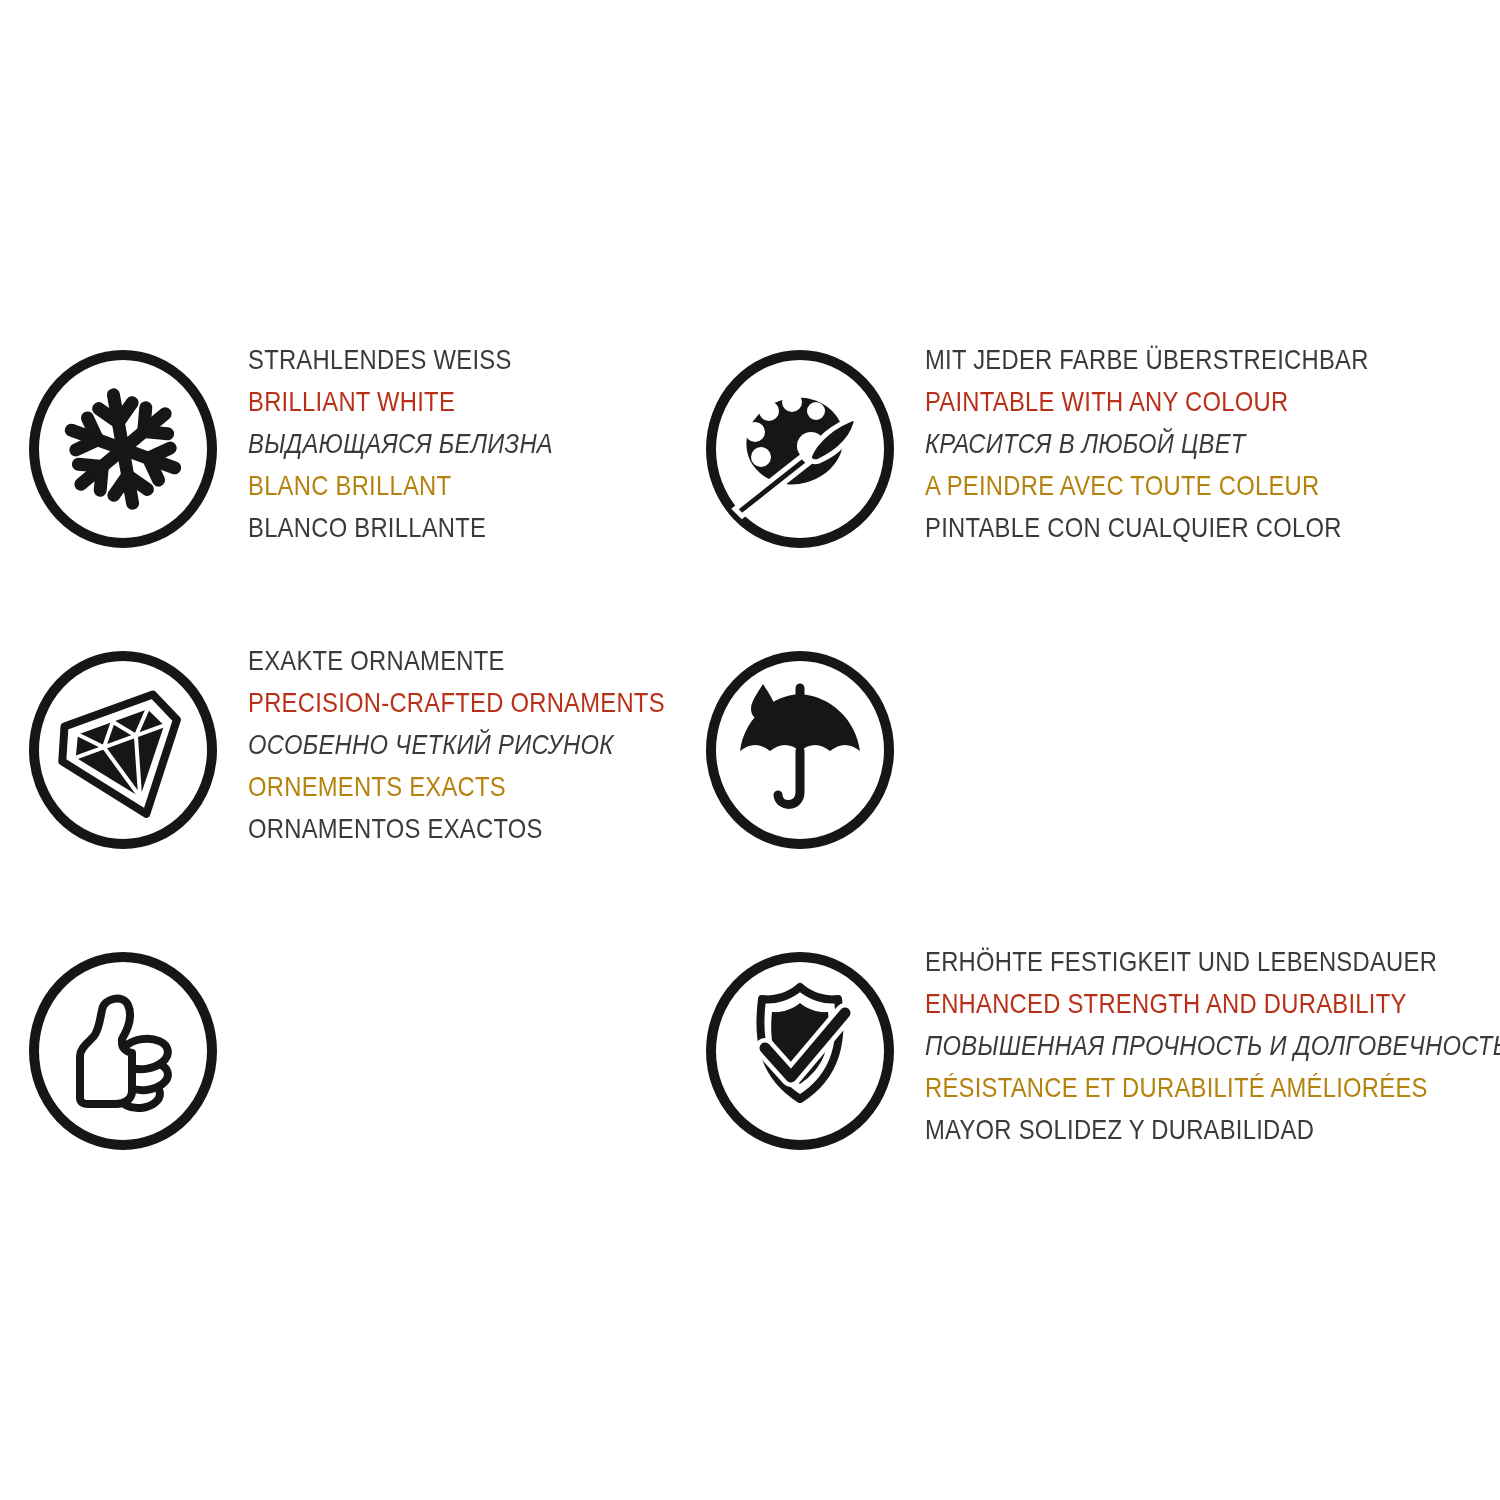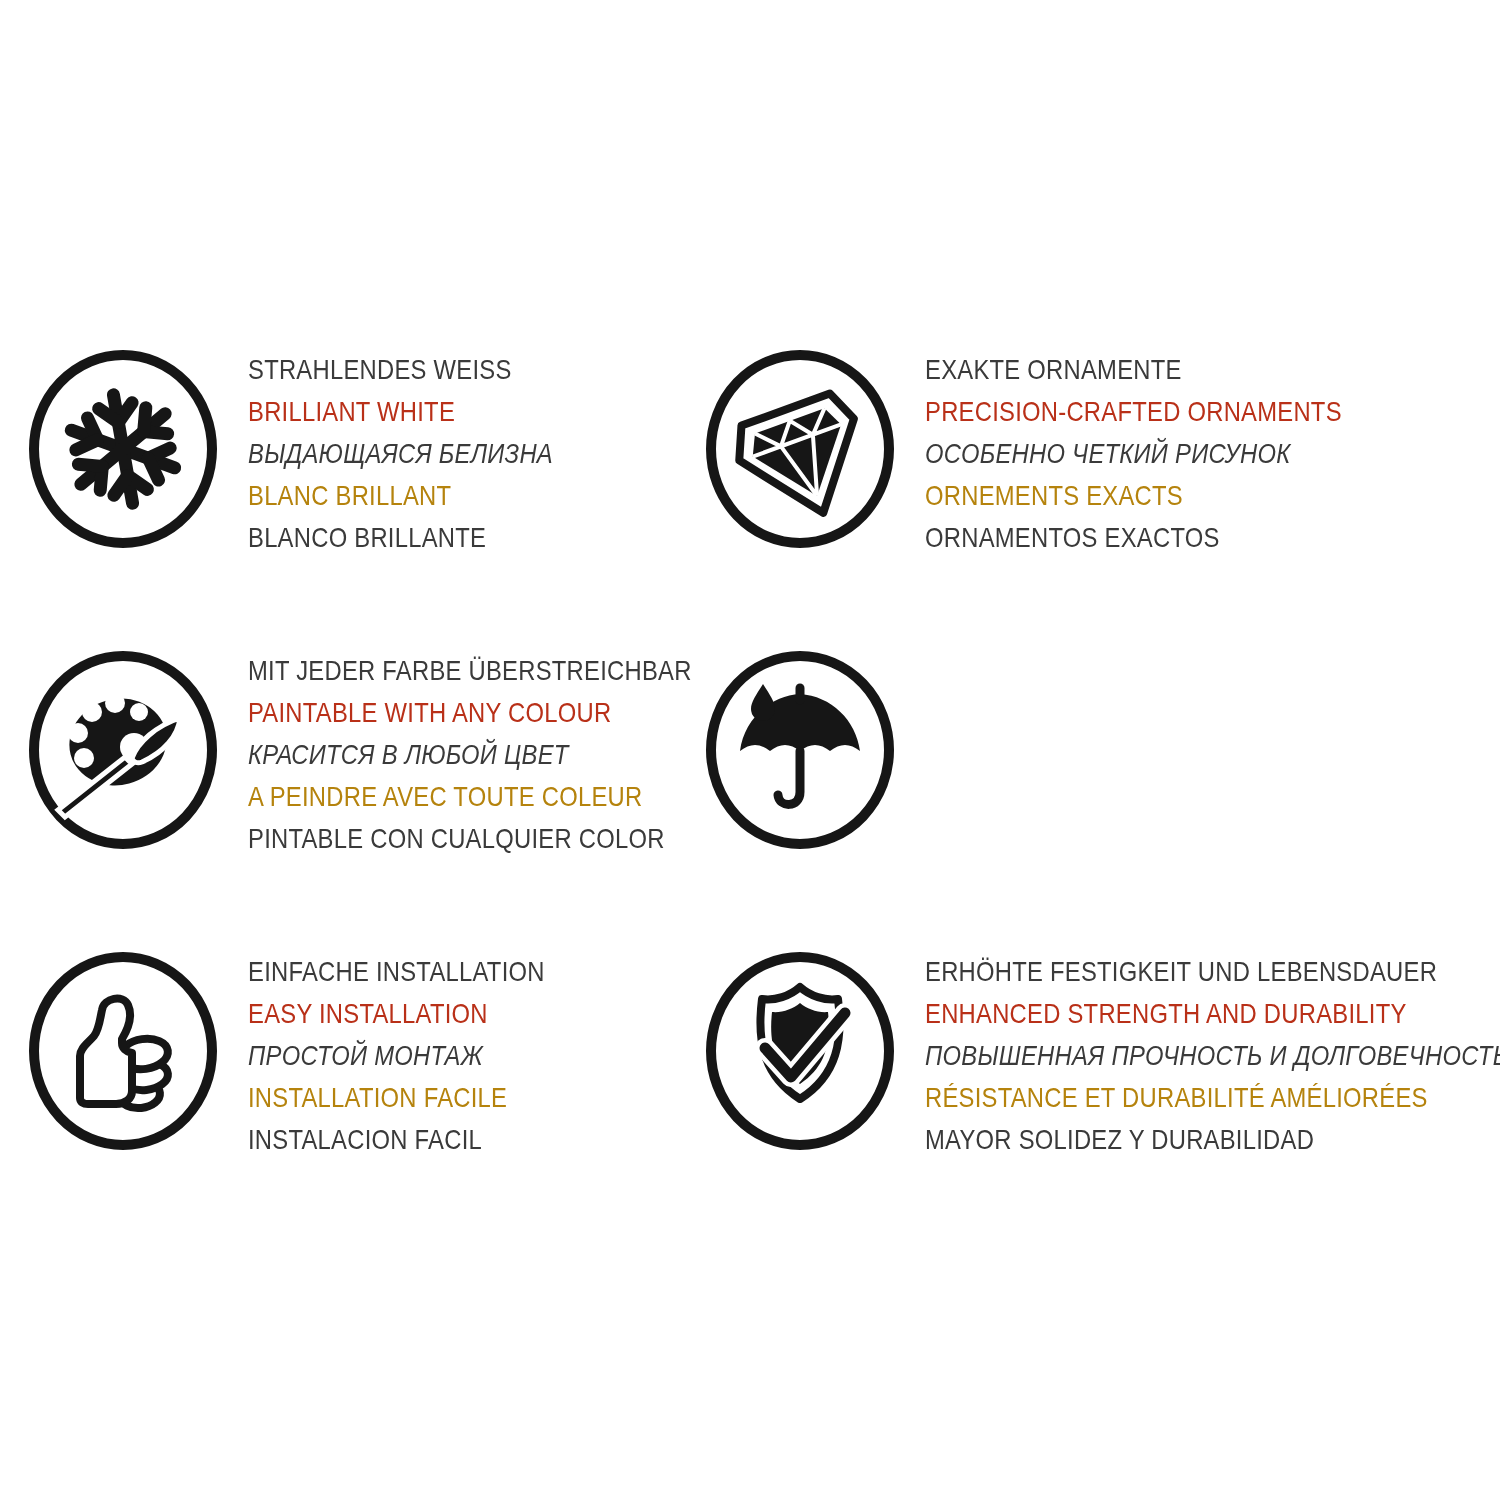--- a/index.html
+++ b/index.html
@@ -16,21 +16,21 @@
     width: 1500px;
     height: 1500px;
     padding: 349px 0 0 28px;
     display: grid;
     grid-template-columns: 677px 677px;
     grid-auto-rows: 200px;
     row-gap: 101px;
   }
   .feature {
     display: flex;
-    align-items: flex-start;
+    align-items: flex-end;
     gap: 30px;
   }
   .icon-wrap {
     flex: 0 0 auto;
     width: 190px;
     height: 200px;
   }
   .lines { display: flex; flex-direction: column; }
   .line {
     margin: 0;
@@ -90,57 +90,57 @@
       <p class="line ru">ВЫДАЮЩАЯСЯ БЕЛИЗНА</p>
       <p class="line fr">BLANC BRILLANT</p>
       <p class="line es">BLANCO BRILLANTE</p>
     </div>
   </div>
 
   <div class="feature">
     <div class="icon-wrap">
       <svg width="190" height="200" viewBox="0 0 190 200">
         <ellipse class="ring" cx="95" cy="100" rx="89" ry="94" stroke-width="10"></ellipse>
-        <g transform="rotate(-20 95 100)">
-          <path class="stk" fill="none" stroke-width="8" stroke-linejoin="round" d="M48 58 L142 58 L156 90 L95 168 L34 90 Z"></path>
-          <path class="fil" d="M58 70 L132 70 L142 91 L95 150 L48 91 Z"></path>
-          <path stroke="#ffffff" stroke-width="4" fill="none" d="M48 91 L142 91 M58 70 L78 91 M95 70 L78 91 M95 70 L112 91 M132 70 L112 91 M78 91 L95 150 M112 91 L95 150"></path>
-        </g>
-      </svg>
-    </div>
-    <div class="lines">
-      <p class="line de">EXAKTE ORNAMENTE</p>
-      <p class="line en">PRECISION-CRAFTED ORNAMENTS</p>
-      <p class="line ru">ОСОБЕННО ЧЕТКИЙ РИСУНОК</p>
-      <p class="line fr">ORNEMENTS EXACTS</p>
-      <p class="line es">ORNAMENTOS EXACTOS</p>
-    </div>
-  </div>
-
-  <div class="feature">
-    <div class="icon-wrap">
-      <svg width="190" height="200" viewBox="0 0 190 200">
-        <ellipse class="ring" cx="95" cy="100" rx="89" ry="94" stroke-width="10"></ellipse>
         <ellipse class="fil" cx="90" cy="92" rx="49" ry="43" transform="rotate(-15 90 92)"></ellipse>
         <circle fill="#ffffff" r="10" cx="56" cy="108"></circle>
         <circle fill="#ffffff" r="10" cx="50" cy="83"></circle>
         <circle fill="#ffffff" r="10" cx="64" cy="62"></circle>
         <circle fill="#ffffff" r="10" cx="87" cy="53"></circle>
         <circle fill="#ffffff" r="9" cx="111" cy="62"></circle>
         <circle fill="#ffffff" r="14" cx="106" cy="97"></circle>
         <polygon class="fil" stroke="#ffffff" stroke-width="5" points="30,160 37,167 104,114 97,107"></polygon>
         <path class="fil" stroke="#ffffff" stroke-width="5" d="M104 108 C110 92 128 76 152 68 C150 86 136 102 114 112 C109 114 105 112 104 108 Z"></path>
       </svg>
     </div>
     <div class="lines">
       <p class="line de">MIT JEDER FARBE ÜBERSTREICHBAR</p>
       <p class="line en">PAINTABLE WITH ANY COLOUR</p>
       <p class="line ru">КРАСИТСЯ В ЛЮБОЙ ЦВЕТ</p>
       <p class="line fr">A PEINDRE AVEC TOUTE COLEUR</p>
       <p class="line es">PINTABLE CON CUALQUIER COLOR</p>
+    </div>
+  </div>
+
+  <div class="feature">
+    <div class="icon-wrap">
+      <svg width="190" height="200" viewBox="0 0 190 200">
+        <ellipse class="ring" cx="95" cy="100" rx="89" ry="94" stroke-width="10"></ellipse>
+        <g transform="rotate(-20 95 100)">
+          <path class="stk" fill="none" stroke-width="8" stroke-linejoin="round" d="M48 58 L142 58 L156 90 L95 168 L34 90 Z"></path>
+          <path class="fil" d="M58 70 L132 70 L142 91 L95 150 L48 91 Z"></path>
+          <path stroke="#ffffff" stroke-width="4" fill="none" d="M48 91 L142 91 M58 70 L78 91 M95 70 L78 91 M95 70 L112 91 M132 70 L112 91 M78 91 L95 150 M112 91 L95 150"></path>
+        </g>
+      </svg>
+    </div>
+    <div class="lines">
+      <p class="line de">EXAKTE ORNAMENTE</p>
+      <p class="line en">PRECISION-CRAFTED ORNAMENTS</p>
+      <p class="line ru">ОСОБЕННО ЧЕТКИЙ РИСУНОК</p>
+      <p class="line fr">ORNEMENTS EXACTS</p>
+      <p class="line es">ORNAMENTOS EXACTOS</p>
     </div>
   </div>
 
   <div class="feature">
     <div class="icon-wrap">
       <svg width="190" height="200" viewBox="0 0 190 200">
         <ellipse class="ring" cx="95" cy="100" rx="89" ry="94" stroke-width="10"></ellipse>
         <path class="fil" d="M95 44 C64 46 39 70 35 101 Q50 89 65 101 Q80 89 95 101 Q110 89 125 101 Q140 89 155 101 C151 70 126 46 95 44 Z"></path>
         <line class="stk" x1="95" y1="38" x2="95" y2="50" stroke-width="9" stroke-linecap="round"></line>
         <path class="stk" fill="none" stroke-width="9" stroke-linecap="round" d="M95 101 L95 142 C95 158 74 158 73 145"></path>
@@ -154,27 +154,20 @@
       <svg width="190" height="200" viewBox="0 0 190 200">
         <ellipse class="ring" cx="95" cy="100" rx="89" ry="94" stroke-width="10"></ellipse>
         <g class="stk" fill="#ffffff" stroke-width="8" stroke-linejoin="round">
           <ellipse cx="112" cy="144" rx="20" ry="13" transform="rotate(-6 112 144)"></ellipse>
           <ellipse cx="117" cy="125" rx="23" ry="14" transform="rotate(-6 117 125)"></ellipse>
           <ellipse cx="116" cy="103" rx="24" ry="15" transform="rotate(-8 116 103)"></ellipse>
           <path d="M52 147 L52 105 C52 97 60 92 66 85 C71 79 72 68 74 59 C76 47 95 43 100 54 C105 65 100 78 94 88 L94 92 C94 97 98 101 104 102 L104 140 C104 148 97 153 88 153 L60 153 C55 153 52 151 52 147 Z"></path>
         </g>
       </svg>
     </div>
-    <div class="lines">
-      <p class="line de">EINFACHE INSTALLATION</p>
-      <p class="line en">EASY INSTALLATION</p>
-      <p class="line ru">ПРОСТОЙ МОНТАЖ</p>
-      <p class="line fr">INSTALLATION FACILE</p>
-      <p class="line es">INSTALACION FACIL</p>
-    </div>
   </div>
 
   <div class="feature">
     <div class="icon-wrap">
       <svg width="190" height="200" viewBox="0 0 190 200">
         <ellipse class="ring" cx="95" cy="100" rx="89" ry="94" stroke-width="10"></ellipse>
         <path class="stk" fill="#ffffff" stroke-width="8" stroke-linejoin="round" d="M95 36 C85 45 70 50 57 48 C52 88 57 124 95 148 C133 124 138 88 133 48 C120 50 105 45 95 36 Z"></path>
         <path class="fil" d="M95 52 C88 58 77 62 67 61 C64 90 68 115 95 133 C122 115 126 90 123 61 C113 62 102 58 95 52 Z"></path>
         <path fill="none" stroke="#ffffff" stroke-width="20" stroke-linecap="round" stroke-linejoin="round" d="M60 97 L86 126 L140 62"></path>
         <path class="stk" fill="none" stroke-width="11" stroke-linecap="round" stroke-linejoin="round" d="M60 97 L86 126 L140 62"></path>

